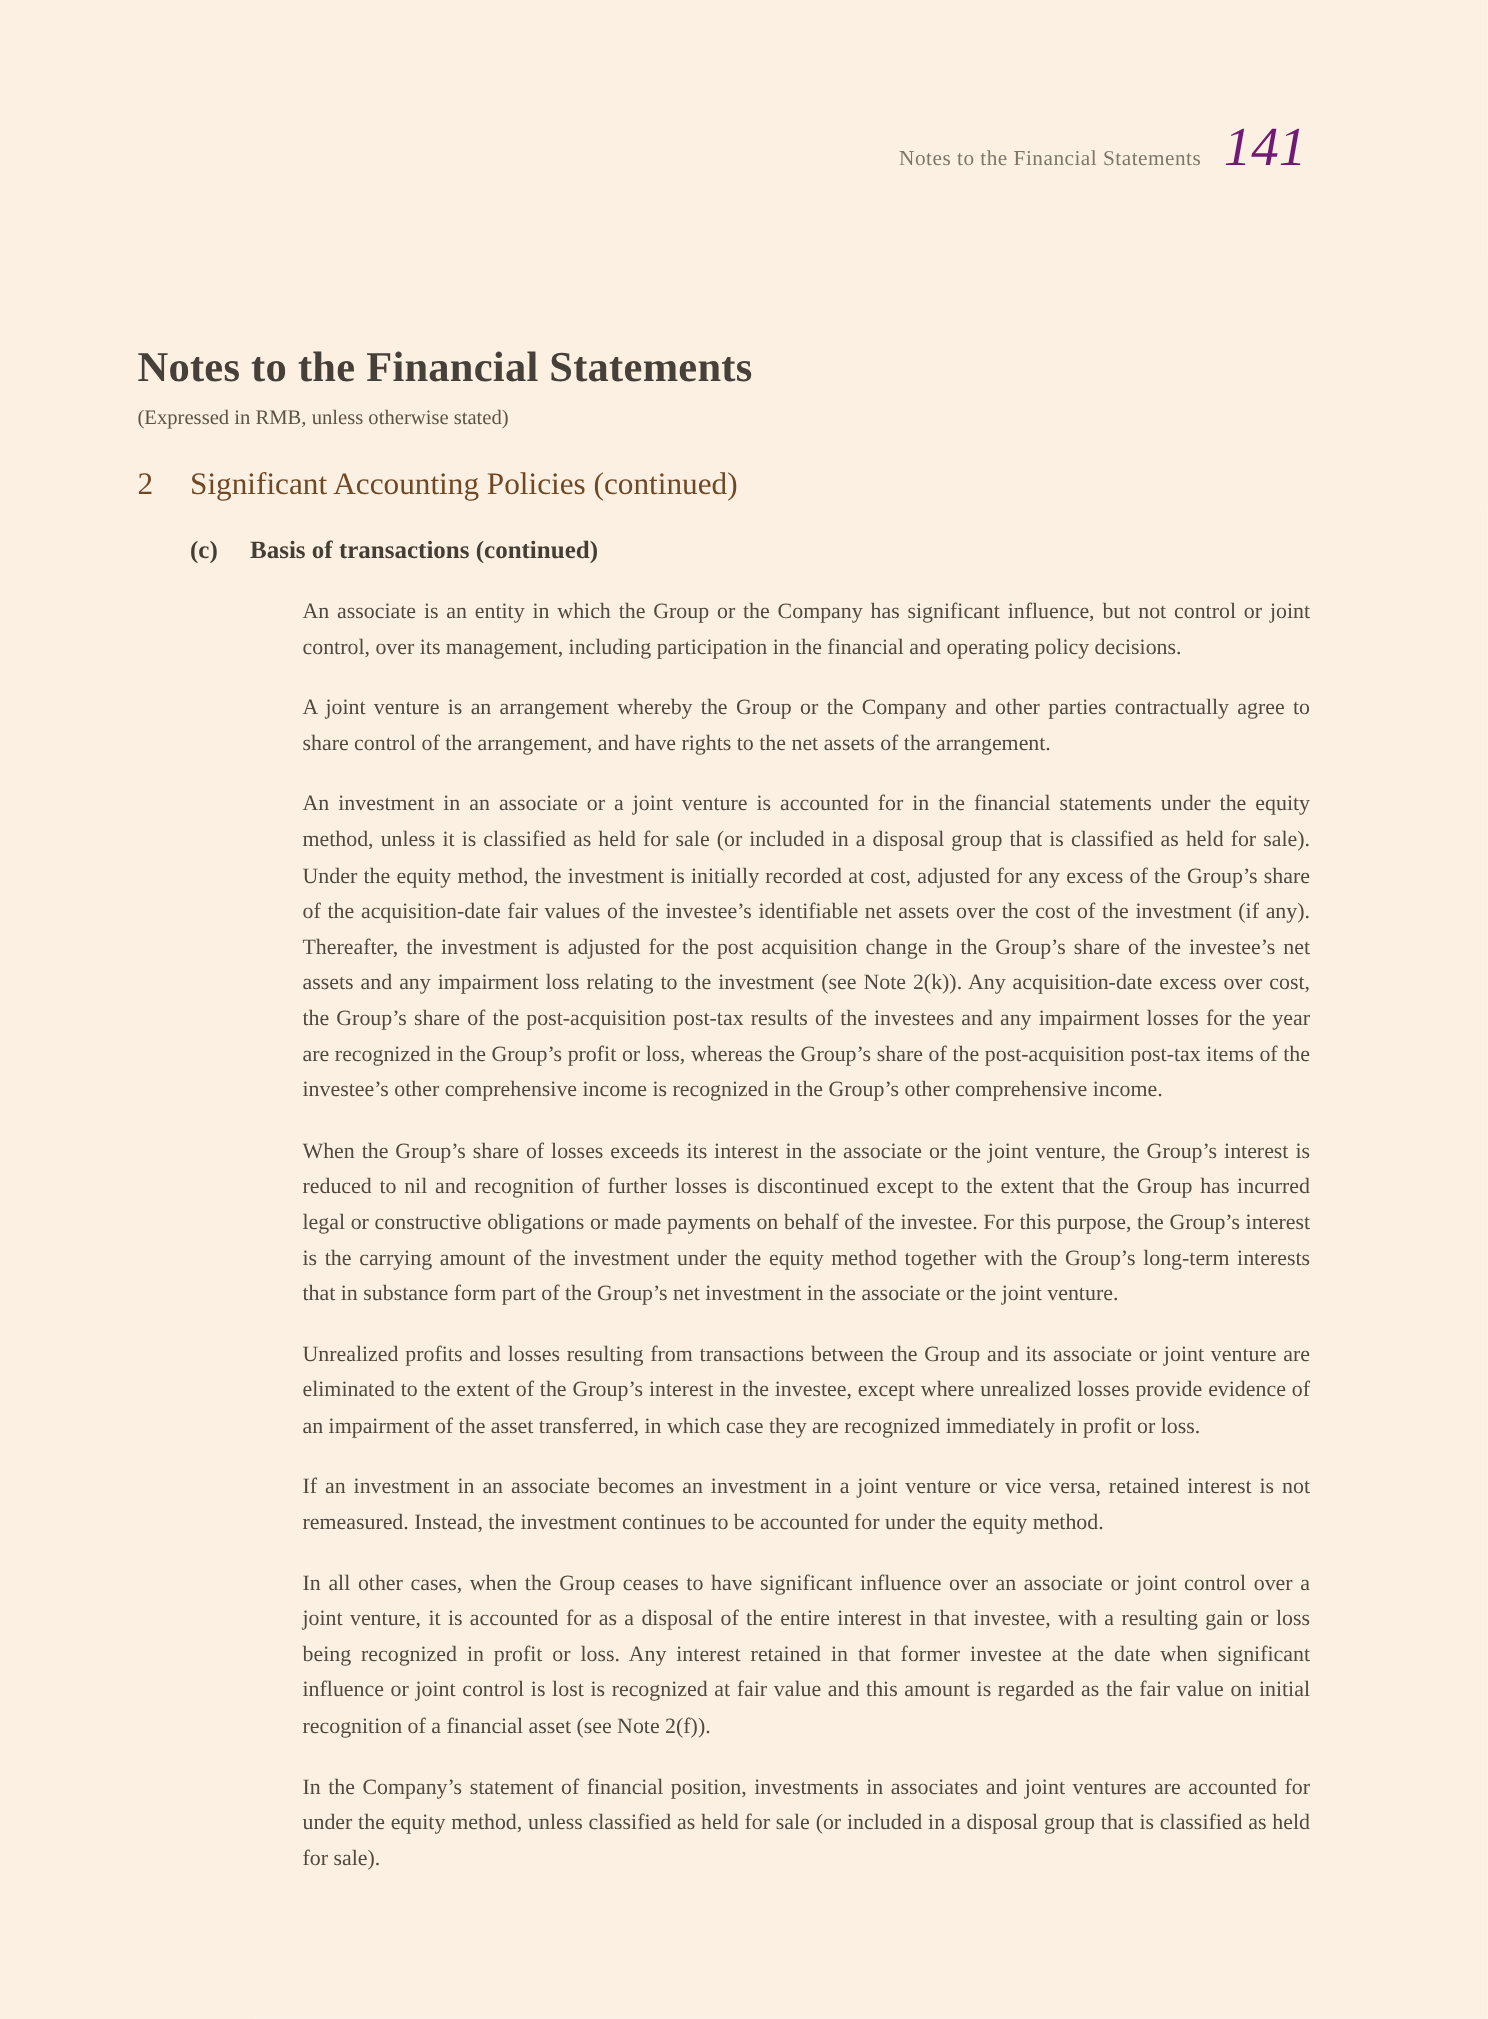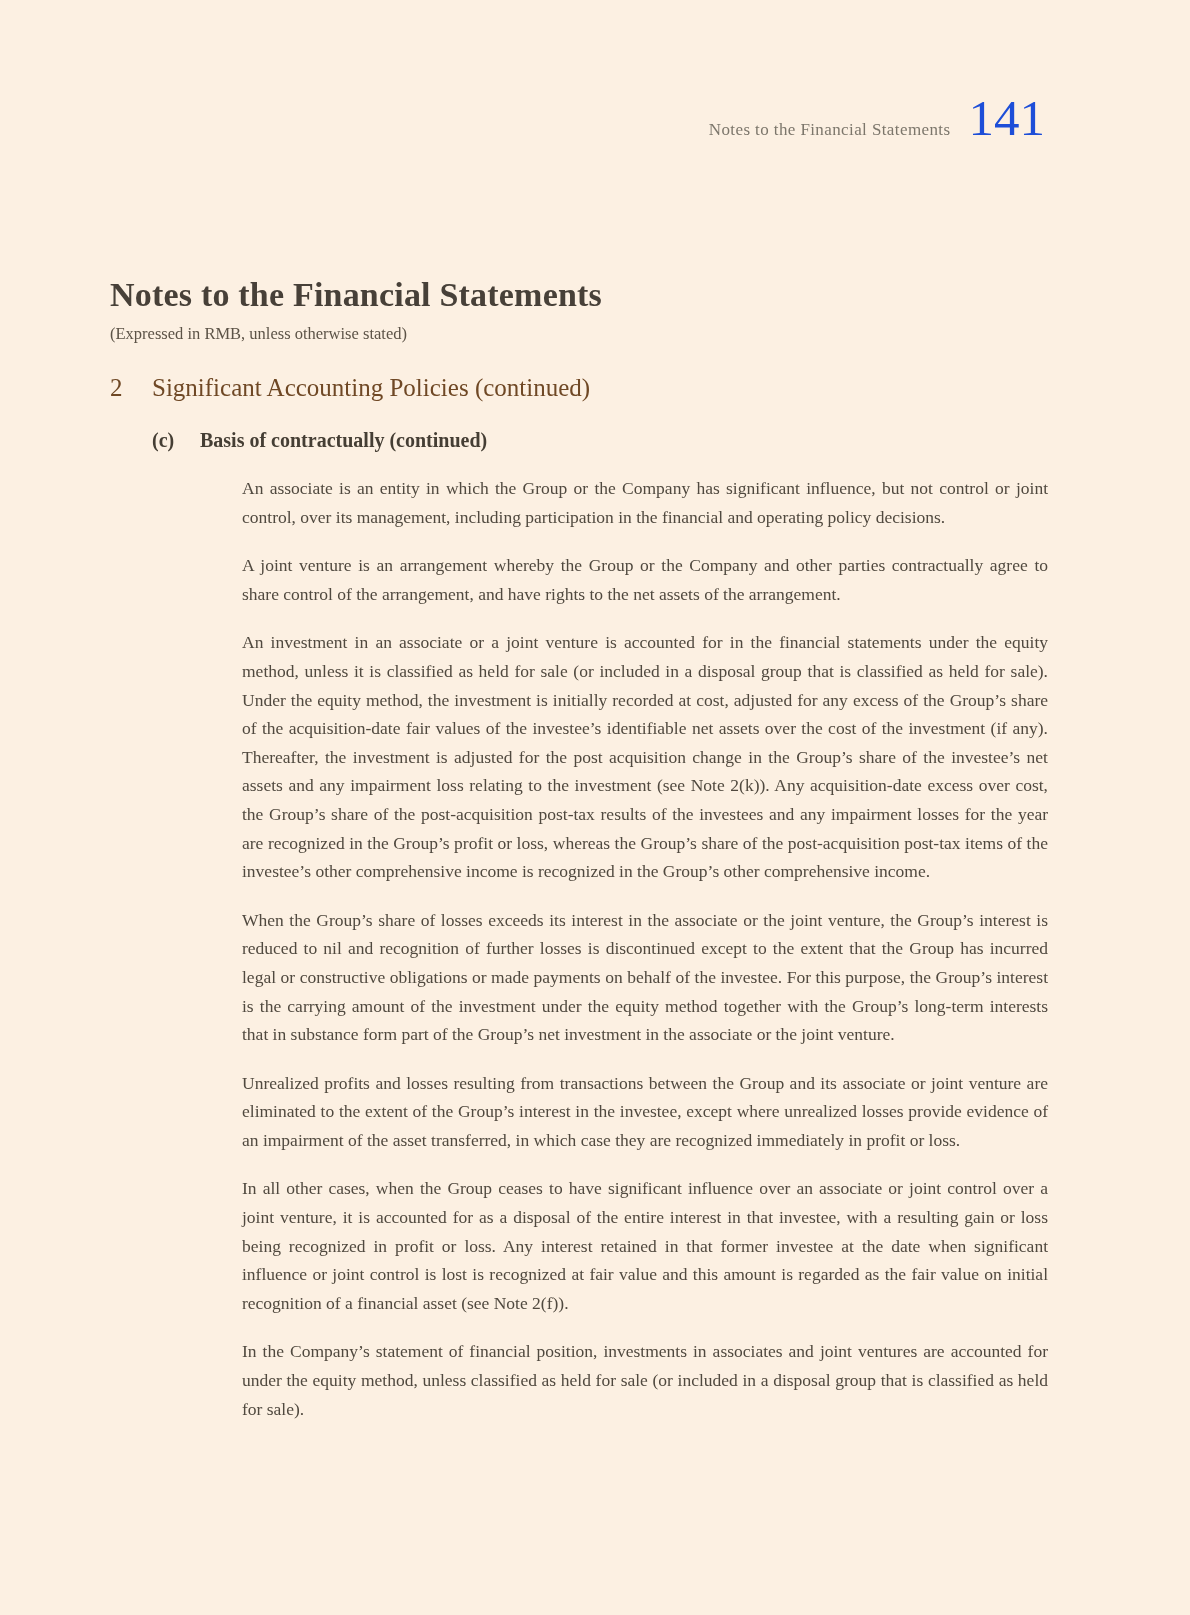--- a/index.html
+++ b/index.html
@@ -22,24 +22,25 @@
     display: flex;
     align-items: baseline;
     gap: 18px;
   }
   .running-header .rh-label {
     font-size: 17px;
     color: #7c766b;
     letter-spacing: 0.4px;
   }
   .running-header .rh-page {
-    font-size: 51px;
+    font-size: 44px;
     line-height: 60px;
-    color: #1d4ed8;
+    color: #701a75;
     font-weight: 400;
+    font-style: italic;
   }
   .content {
     position: absolute;
     left: 110px;
     top: 276px;
     right: 142px;
   }
   h1.doc-title {
     margin: 0;
     font-size: 34px;
@@ -126,29 +127,30 @@
 
     <div class="doc-subtitle">(Expressed in RMB, unless otherwise stated)</div>
 
     <div class="section-heading">
       <span class="sec-num">2</span>
       <span class="sec-title">Significant Accounting Policies (continued)</span>
     </div>
 
     <div class="subsection-heading">
       <span class="sub-label">(c)</span>
-      <span class="sub-title"><span class="sub-bold">Basis of contractually</span><span class="sub-rest"> (continued)</span></span>
+      <span class="sub-title"><span class="sub-bold">Basis of transactions</span><span class="sub-rest"> (continued)</span></span>
     </div>
 
 
     <div class="body-text">
       <p>An associate is an entity in which the Group or the Company has significant influence, but not control or joint control, over its management, including participation in the financial and operating policy decisions.</p>
       <p>A joint venture is an arrangement whereby the Group or the Company and other parties contractually agree to share control of the arrangement, and have rights to the net assets of the arrangement.</p>
       <p>An investment in an associate or a joint venture is accounted for in the financial statements under the equity method, unless it is classified as held for sale (or included in a disposal group that is classified as held for sale). Under the equity method, the investment is initially recorded at cost, adjusted for any excess of the Group’s share of the acquisition-date fair values of the investee’s identifiable net assets over the cost of the investment (if any). Thereafter, the investment is adjusted for the post acquisition change in the Group’s share of the investee’s net assets and any impairment loss relating to the investment (see Note 2(k)). Any acquisition-date excess over cost, the Group’s share of the post-acquisition post-tax results of the investees and any impairment losses for the year are recognized in the Group’s profit or loss, whereas the Group’s share of the post-acquisition post-tax items of the investee’s other comprehensive income is recognized in the Group’s other comprehensive income.</p>
       <p>When the Group’s share of losses exceeds its interest in the associate or the joint venture, the Group’s interest is reduced to nil and recognition of further losses is discontinued except to the extent that the Group has incurred legal or constructive obligations or made payments on behalf of the investee. For this purpose, the Group’s interest is the carrying amount of the investment under the equity method together with the Group’s long-term interests that in substance form part of the Group’s net investment in the associate or the joint venture.</p>
       <p>Unrealized profits and losses resulting from transactions between the Group and its associate or joint venture are eliminated to the extent of the Group’s interest in the investee, except where unrealized losses provide evidence of an impairment of the asset transferred, in which case they are recognized immediately in profit or loss.</p>
+      <p>If an investment in an associate becomes an investment in a joint venture or vice versa, retained interest is not remeasured. Instead, the investment continues to be accounted for under the equity method.</p>
       <p>In all other cases, when the Group ceases to have significant influence over an associate or joint control over a joint venture, it is accounted for as a disposal of the entire interest in that investee, with a resulting gain or loss being recognized in profit or loss. Any interest retained in that former investee at the date when significant influence or joint control is lost is recognized at fair value and this amount is regarded as the fair value on initial recognition of a financial asset (see Note 2(f)).</p>
       <p>In the Company’s statement of financial position, investments in associates and joint ventures are accounted for under the equity method, unless classified as held for sale (or included in a disposal group that is classified as held for sale).</p>
     </div>
 
   </div>
 
 </div>
 
 </body></html>

